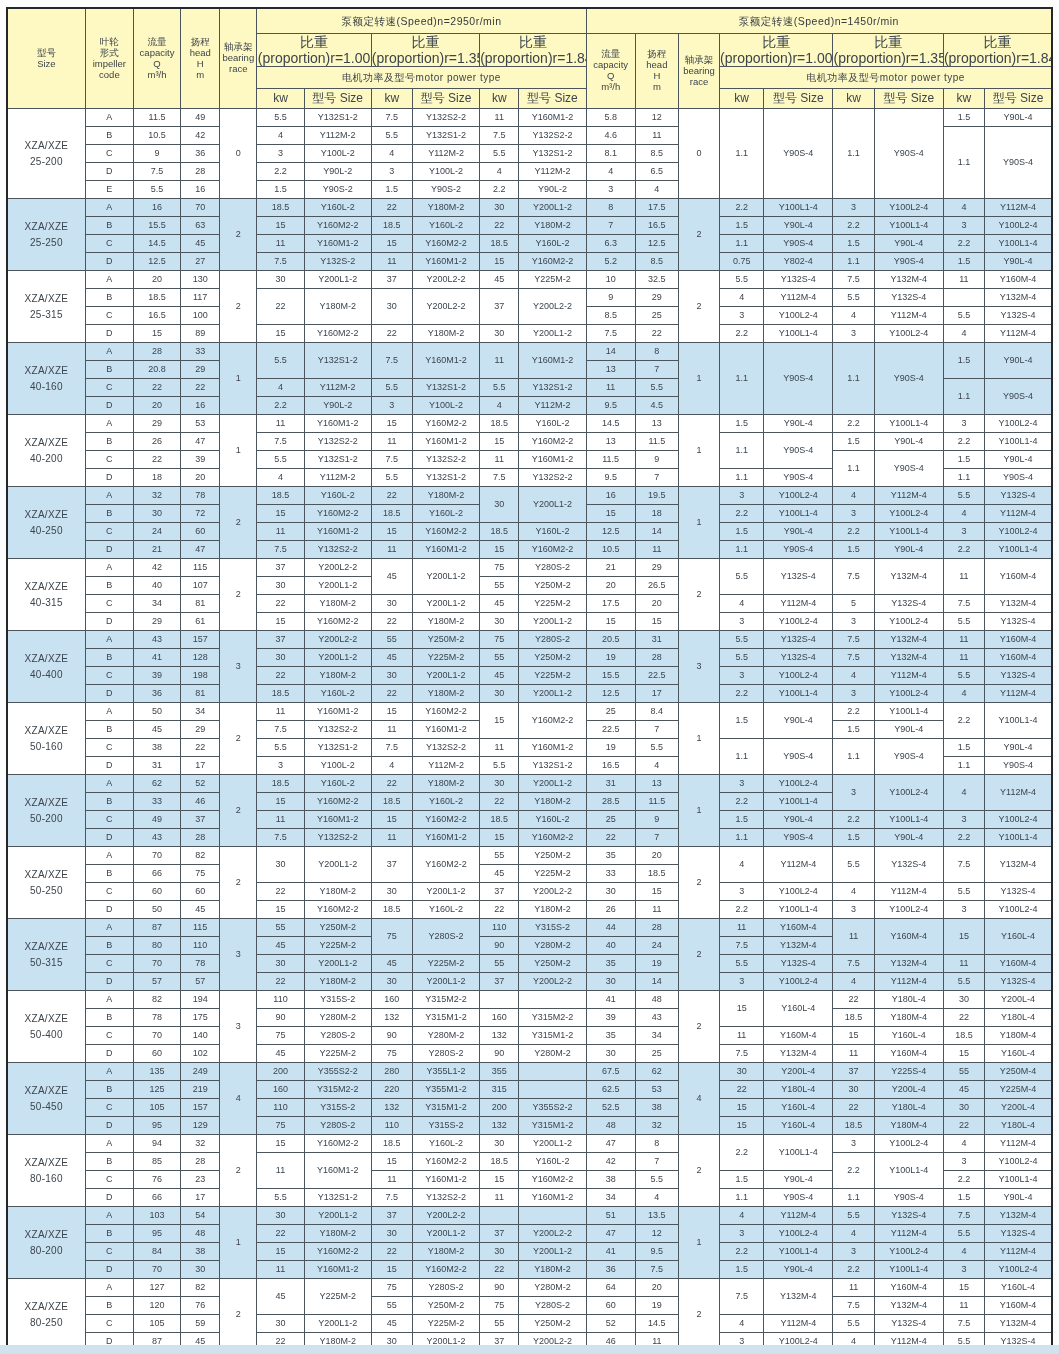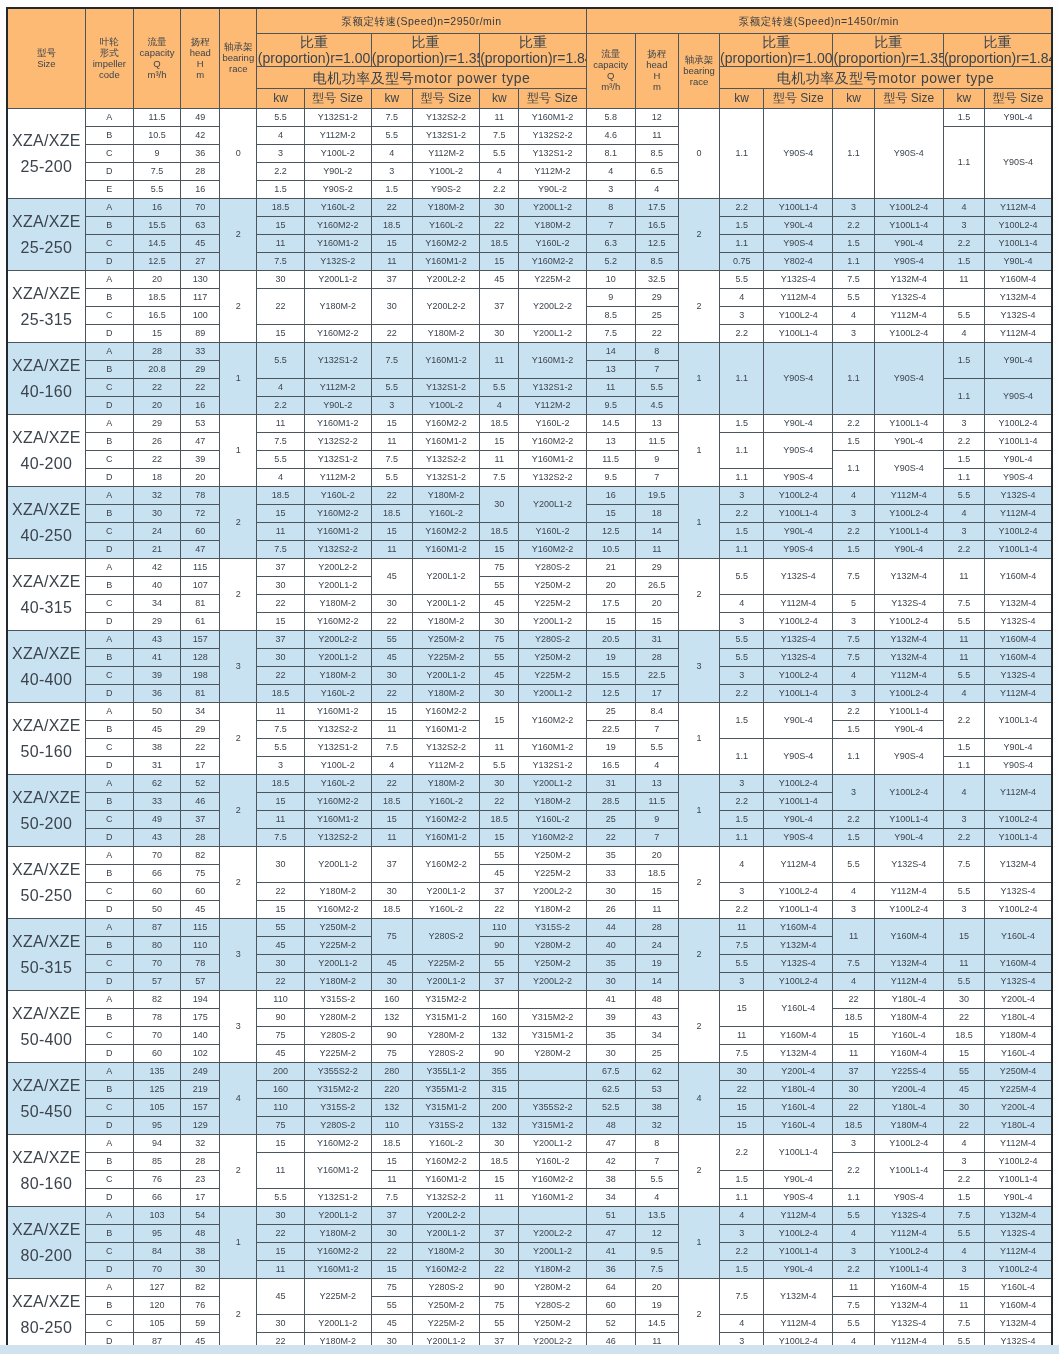--- a/index.html
+++ b/index.html
@@ -1,25 +1,25 @@
 <!DOCTYPE html>
 <html><head>
 <meta charset="utf-8">
 <style>
   html,body{margin:0;padding:0;background:#ffffff;width:1059px;font-family:"Liberation Sans","DejaVu Sans",sans-serif;}
   .page{width:1059px;height:1354px;background:#fdfdfd;position:relative;box-sizing:border-box;padding:7px 6px 0 6px;}
   table.spec{border-collapse:collapse;table-layout:fixed;width:1047px;border:2px solid #23282c;background:#ffffff;}
   .spec th,.spec td{border:1px solid #4d555c;text-align:center;vertical-align:middle;padding:0;overflow:hidden;color:#3c444c;}
-  .spec th{font-weight:normal;white-space:pre-line;font-size:9.5px;line-height:1.15;background:#fdba74;}
+  .spec th{font-weight:normal;white-space:pre-line;font-size:9.5px;line-height:1.15;background:#fef9c3;}
   .spec td{font-size:9px;height:17px;line-height:1;}
   .spec .banner{font-size:10.5px;height:24px;letter-spacing:.5px;color:#333a41;}
   .spec .prop{height:23px;font-size:14px;}
-  .spec .mpower{height:21px;font-size:14px;letter-spacing:.5px;}
+  .spec .mpower{height:21px;font-size:10px;letter-spacing:.5px;}
   .spec .unit{height:19px;font-size:12px;}
-  .spec td.model{font-size:16px;white-space:pre-line;line-height:1.6;letter-spacing:.3px;}
+  .spec td.model{font-size:10px;white-space:pre-line;line-height:1.6;letter-spacing:.3px;}
   .spec tr.alt td{background:#c9e2f2;}
   .bottom-strip{width:1059px;height:9px;background:#cfe2ee;position:absolute;bottom:0;left:0;}
 </style>
 </head>
 <body>
 
 <div class="page">
   <table class="spec">
     <colgroup>
       <col style="width:78px">

